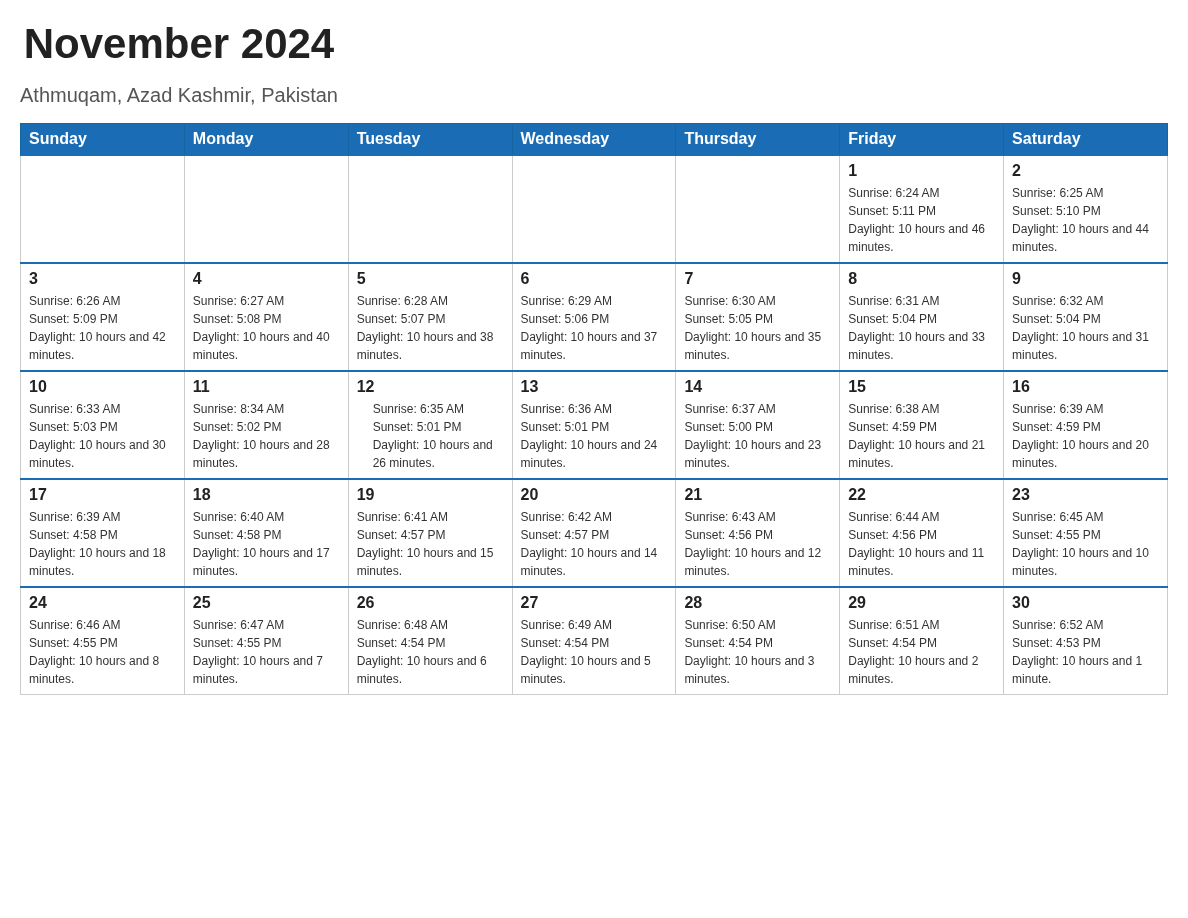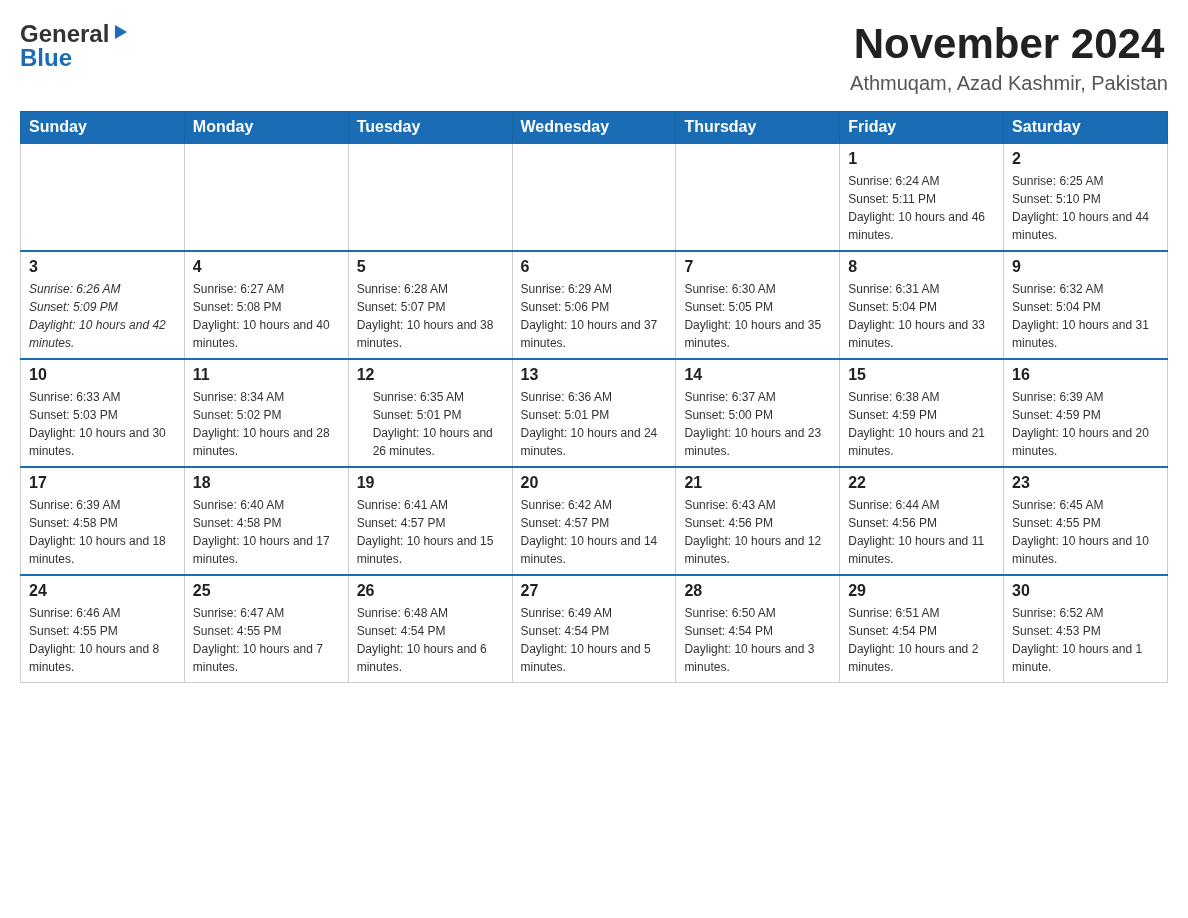--- a/index.html
+++ b/index.html
@@ -24,21 +24,21 @@
       text-align: center;
     }
     .month-title {
       font-size: 42px;
       font-weight: bold;
       color: #222;
     }
     .location-title {
       font-size: 20px;
       color: #555;
-      margin-top: 4px;
+      margin-top: 16px;
     }
     .calendar {
       width: 100%;
       border-collapse: collapse;
       border: 1px solid #aaa;
     }
     .calendar th {
       background-color: #1a6db5;
       color: #fff;
       padding: 6px 8px;
@@ -70,31 +70,20 @@
       line-height: 1.5;
     }
     .empty-cell {
       background: #f9f9f9;
     }
   </style>
 </head>
 <body>
 
 <div class="header-area">
-  <div class="logo">
-    <div style="display:flex;align-items:center;">
-      <span style="font-size:24px;font-weight:bold;color:#333;">General</span>
-      <span style="display:inline-block;margin-left:2px;">
-        <svg width="18" height="18" viewBox="0 0 18 18">
-          <polygon points="4,2 16,9 4,16" fill="#1a6db5"></polygon>
-        </svg>
-      </span>
-    </div>
-    <div style="font-size:24px;font-weight:bold;color:#1a6db5;margin-top:-4px;">Blue</div>
-  </div>
   <div class="title-area">
     <div class="month-title">November 2024</div>
     <div class="location-title">Athmuqam, Azad Kashmir, Pakistan</div>
   </div>
 </div>
 
 <table class="calendar">
   <thead>
     <tr>
       <th>Sunday</th>
@@ -122,21 +111,21 @@
         <td>
           <div class="day-number">2</div>
           <div class="day-info" style="white-space: pre-line;">Sunrise: 6:25 AM
 Sunset: 5:10 PM
 Daylight: 10 hours and 44 minutes.</div>
         </td>
       </tr>
       <tr class="week-row">
         <td>
           <div class="day-number">3</div>
-          <div class="day-info" style="white-space: pre-line; font-style: italic;">Sunrise: 6:26 AM
+          <div class="day-info" style="white-space: pre-line;">Sunrise: 6:26 AM
 Sunset: 5:09 PM
 Daylight: 10 hours and 42 minutes.</div>
         </td>
         <td>
           <div class="day-number">4</div>
           <div class="day-info" style="white-space: pre-line;">Sunrise: 6:27 AM
 Sunset: 5:08 PM
 Daylight: 10 hours and 40 minutes.</div>
         </td>
         <td>

